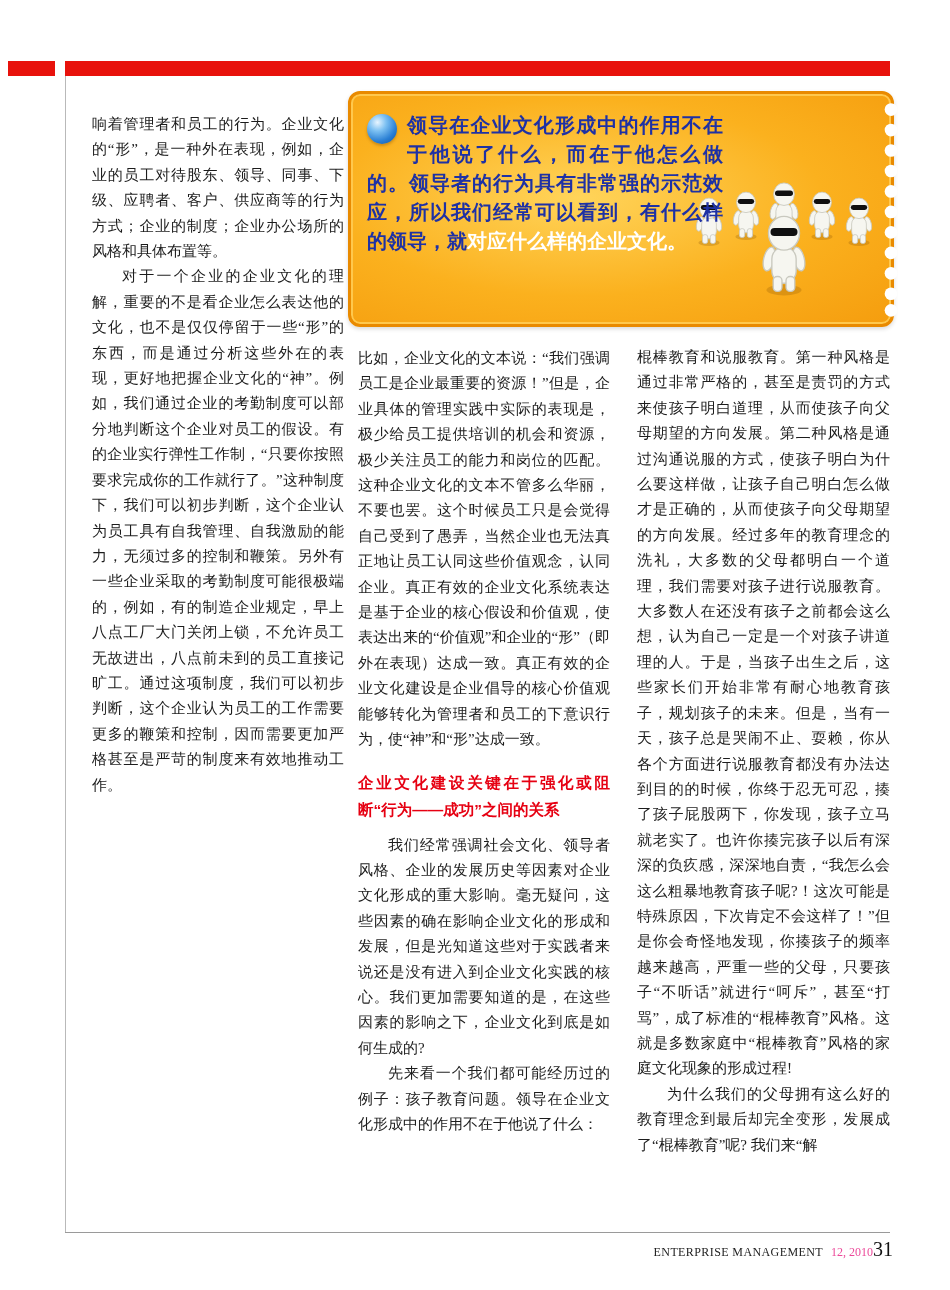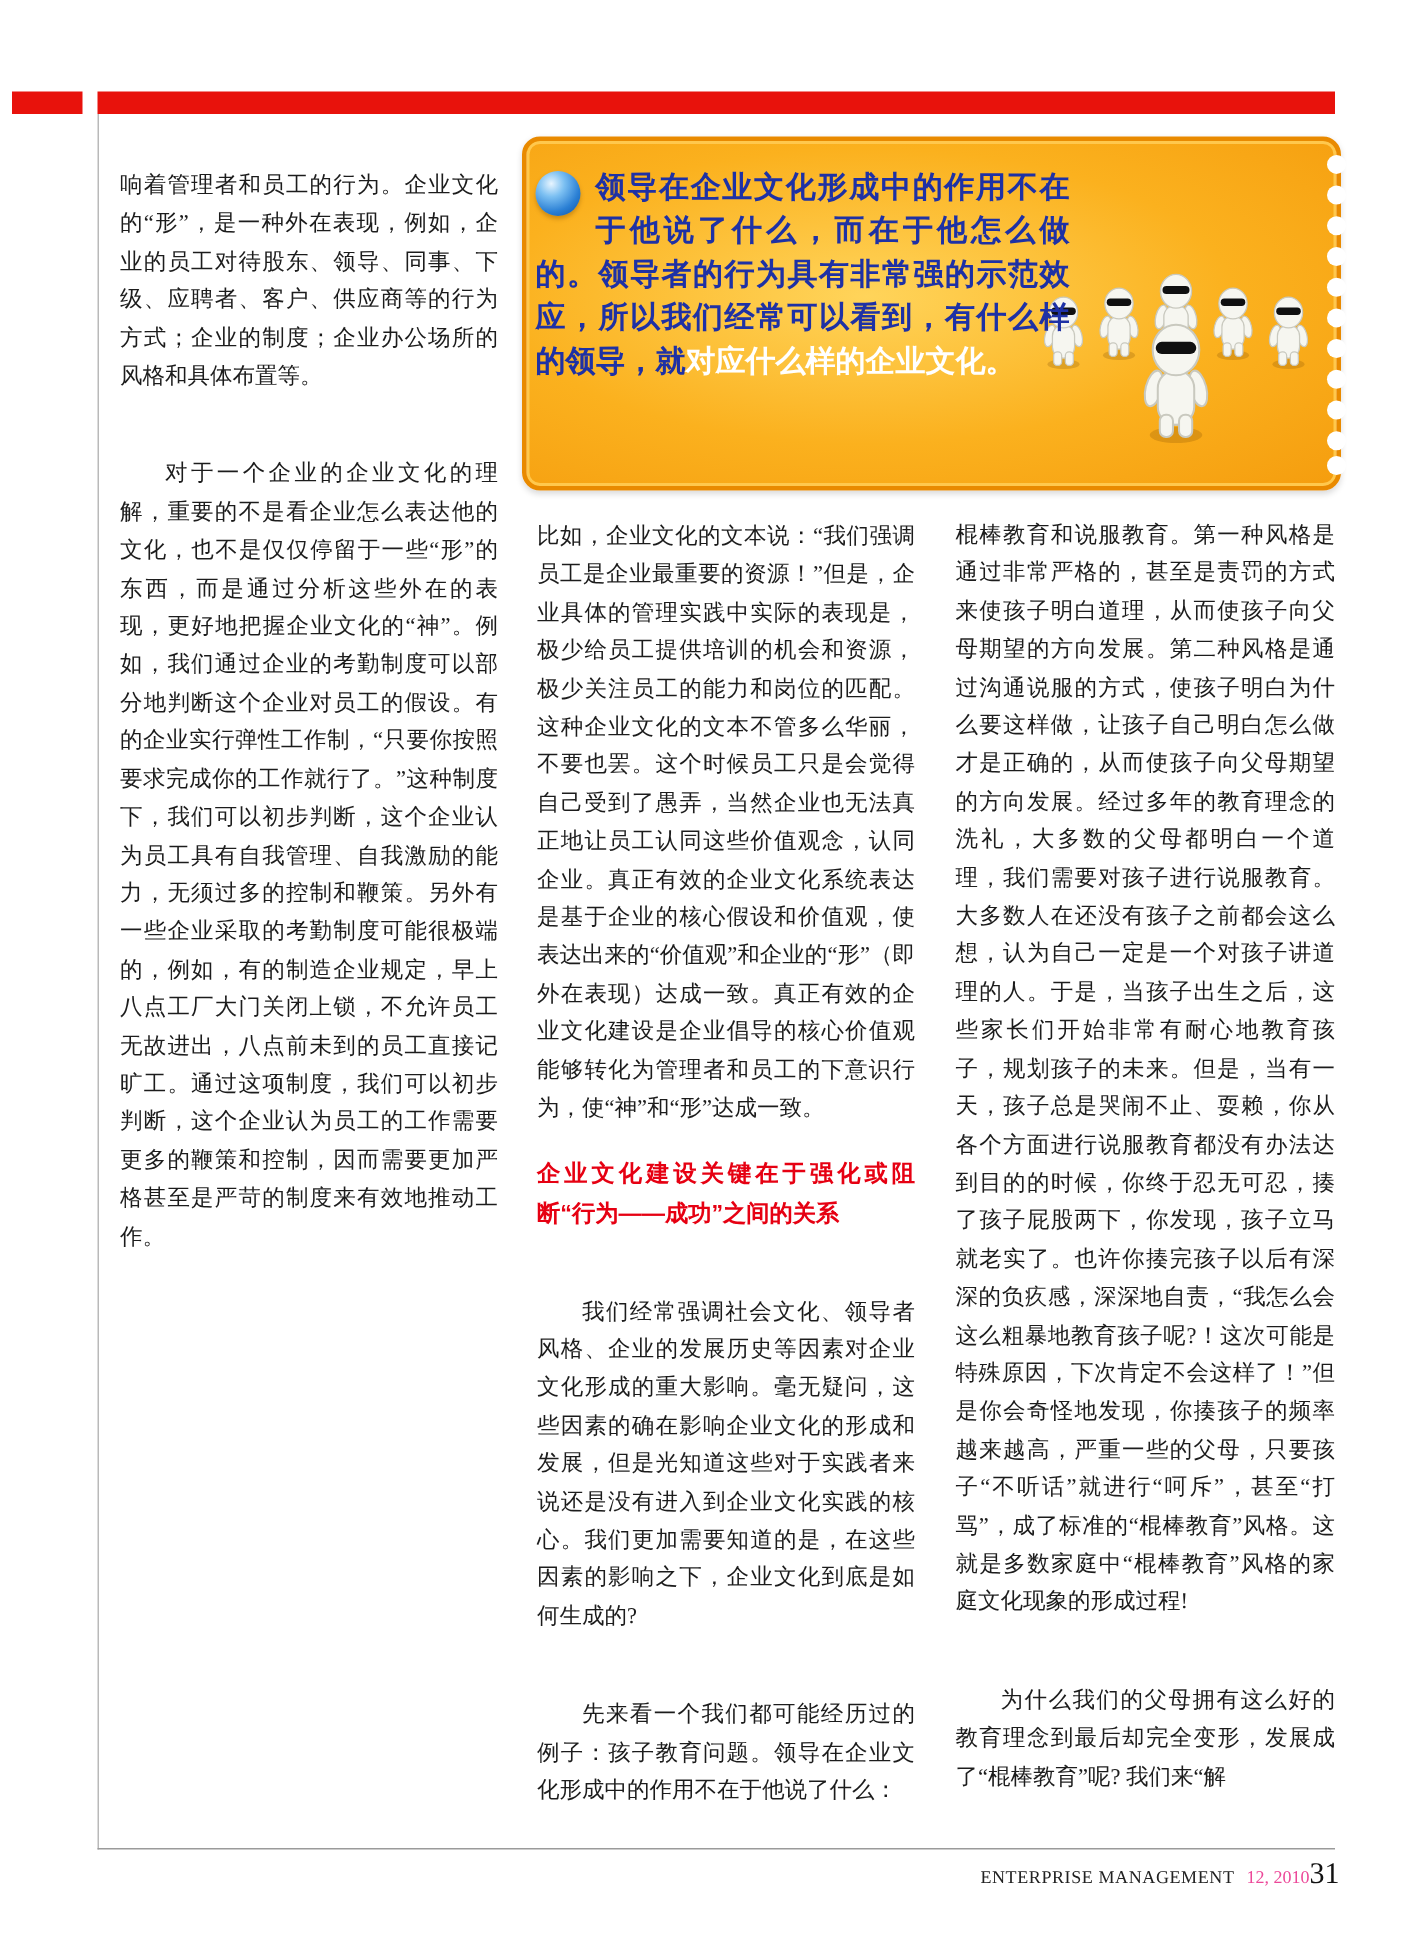--- a/index.html
+++ b/index.html
@@ -13,37 +13,37 @@
   .bottom-rule { position: absolute; left: 65px; top: 1232px; width: 825px; height: 1px; background: #9a9a9a; }
 
   .callout {
     position: absolute; left: 348px; top: 91px; width: 546px; height: 236px;
     box-sizing: border-box; border-radius: 12px;
     background: radial-gradient(ellipse at 42% 45%, #ffd45a 0%, #fbb11e 55%, #f59d0e 100%);
     border: 3px solid #e98a00;
     box-shadow: inset 0 0 0 2px #ffc84d, 0 2px 4px rgba(0,0,0,0.15);
   }
   .callout-text {
-    position: absolute; left: 6px; top: 17px; width: 356px;
+    position: absolute; left: 16px; top: 17px; width: 356px;
     font-family: "Liberation Sans", "DejaVu Sans", sans-serif; font-weight: bold;
     font-size: 20px; line-height: 29px; color: #1e31a5; text-align: justify;
   }
   .callout-text .hl { color: #ffffff; }
   .ball {
     float: left; width: 30px; height: 30px; border-radius: 50%; margin: 3px 10px 0 0;
     background: radial-gradient(circle at 35% 28%, #e8f5ff 0%, #7cc0f2 30%, #2a7fd4 65%, #0b4fa0 100%);
     box-shadow: 0 2px 3px rgba(120,70,0,0.35);
   }
   .figures { position: absolute; right: 12px; top: 50px; }
   .scallop { position: absolute; top: 0; right: -9px; height: 100%; }
 
   .col { position: absolute; font-size: 15px; line-height: 25.4px; text-align: justify; color: #1c1c1c; }
   .col p { margin: 0; }
-  .col p.indent { text-indent: 2em; margin-top: 40px; }
-  .col-left  { left: 80px;  top: 112px; width: 252px; }
+  .col p.indent { text-indent: 2em; }
+  .col-left  { left: 92px;  top: 112px; width: 252px; }
   .col-mid   { left: 358px; top: 346px; width: 252px; }
   .col-right { left: 637px; top: 345px; width: 253px; }
 
   .section-heading {
     color: #e60012; font-weight: bold;
     font-family: "Liberation Sans", "DejaVu Sans", sans-serif;
     font-size: 15.5px; line-height: 27px; margin: 16px 0 10px 0; text-align: justify;
   }
 
   .footer { position: absolute; top: 1238px; right: 57px; display: flex; align-items: baseline; }

